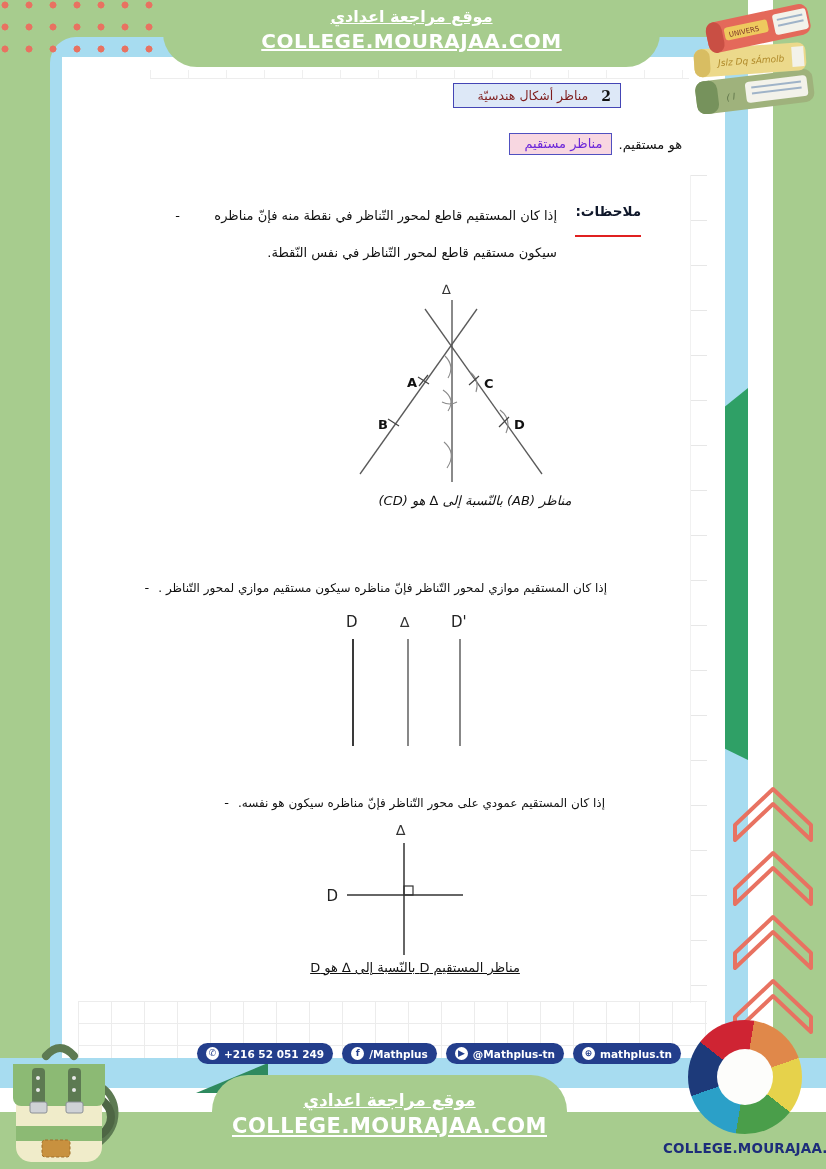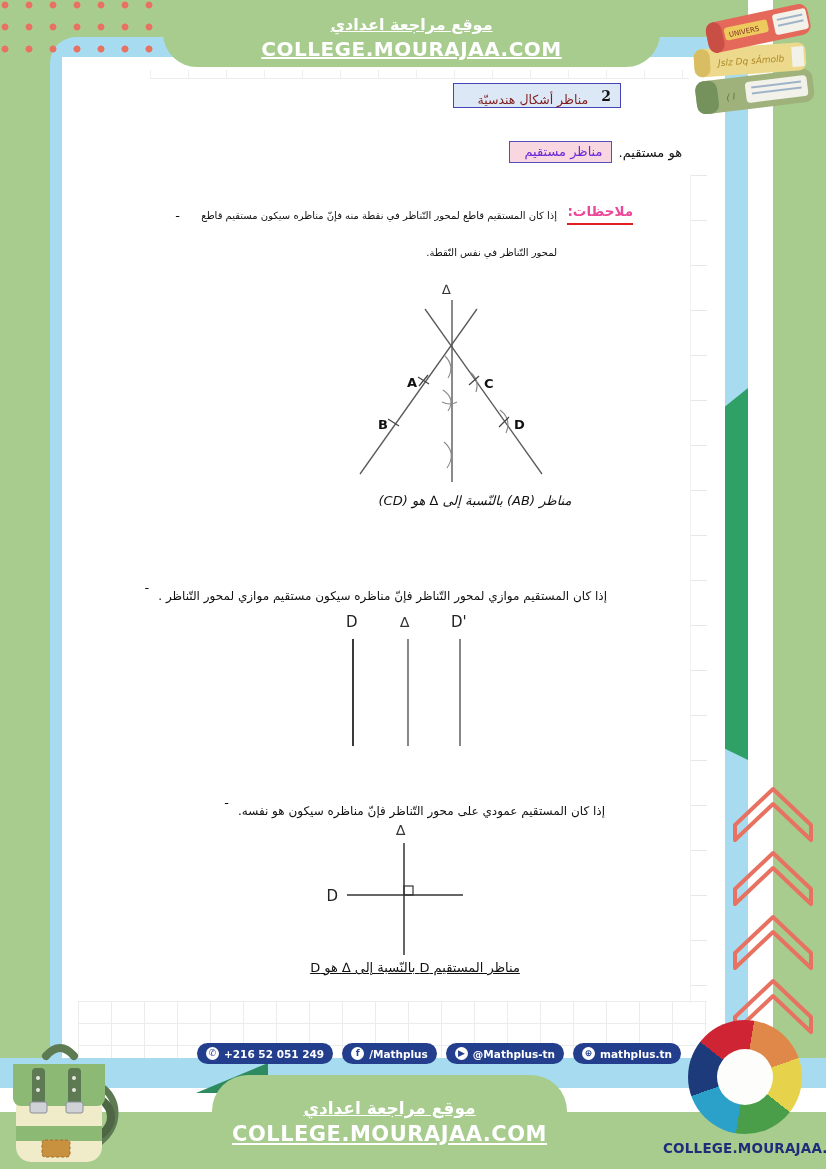--- a/index.html
+++ b/index.html
@@ -35,38 +35,38 @@
   .grid-bottom { position:absolute; left:16px; right:18px; bottom:0; height:57px;
       background-image:linear-gradient(to right, #ececec 1px, rgba(0,0,0,0) 1px),
                        linear-gradient(to bottom, #ececec 1px, rgba(0,0,0,0) 1px);
       background-size:33px 22px; }
   .grid-top { position:absolute; left:88px; right:36px; top:13px; height:9px; border-bottom:1px solid #ededed;
       background-image:linear-gradient(to right, #efefef 1px, rgba(0,0,0,0) 1px); background-size:38px 9px; }
   .ruler-right { position:absolute; left:628px; width:17px; top:118px; height:828px;
       background-image:linear-gradient(to bottom, #e7e7e7 1px, rgba(0,0,0,0) 1px); background-size:17px 45px;
       border-left:1px solid #f1f1f1; }
 
-  .ar { direction:rtl; unicode-bidi:plaintext;margin-top:8px; }
+  .ar { direction:rtl; unicode-bidi:plaintext; }
 
   .title-box { position:absolute; left:391px; top:26px; width:168px; height:25px; border:1.6px solid #4445b5;
       background:#dde8f7; display:flex; flex-direction:row-reverse; align-items:center; justify-content:flex-start;
       gap:13px; padding:0 9px; }
   .title-num { font-family:"DejaVu Serif", serif; font-weight:bold; font-size:14px; color:#111; }
   .title-text { font-size:12.5px; color:#7f1d1d; }
 
   .def-row { position:absolute; right:43px; top:76px; display:flex; flex-direction:row-reverse; align-items:center; gap:7px; direction:rtl; }
   .def-highlight { background:#f8d7e1; border:1px solid #5050c0; padding:2px 8px 3px 14px; font-size:13px; color:#6d28d9; }
   .def-rest { font-size:13px; color:#111; }
 
-  .notes-label { position:absolute; right:92px; top:146px; font-size:13.5px; font-weight:bold; color:#ec4899;
-      border-bottom:2px solid #e02020; padding-bottom:4px; direction:rtl; }
+  .notes-label { position:absolute; right:84px; top:146px; font-size:13.5px; font-weight:bold; color:#0f172a;
+      border-bottom:2px solid #e02020; padding-bottom:16px; direction:rtl; }
   .note-row { position:absolute; display:flex; flex-direction:row-reverse; gap:9px; direction:rtl; color:#111; }
   .note-dash { font-size:13px; line-height:26px; }
   .note-1 { right:168px; top:146px; }
-  .note-1 .note-text { width:368px; font-size:10px; line-height:37px; text-align:right; margin-top:-6px; }
+  .note-1 .note-text { width:368px; font-size:13px; line-height:37px; text-align:right; margin-top:-6px; }
   .note-2 { right:118px; top:518px; }
   .note-3 { right:120px; top:733px; }
   .note-line { font-size:12px; white-space:nowrap; line-height:26px; }
 
   .fig { position:absolute; }
   .fig text { font-family:"DejaVu Sans", sans-serif; }
   .caption { position:absolute; text-align:center; font-size:13px; color:#111; direction:rtl; }
 
   
   .badges { position:absolute; left:197px; top:1043px; display:flex; gap:9px; z-index:8; }

